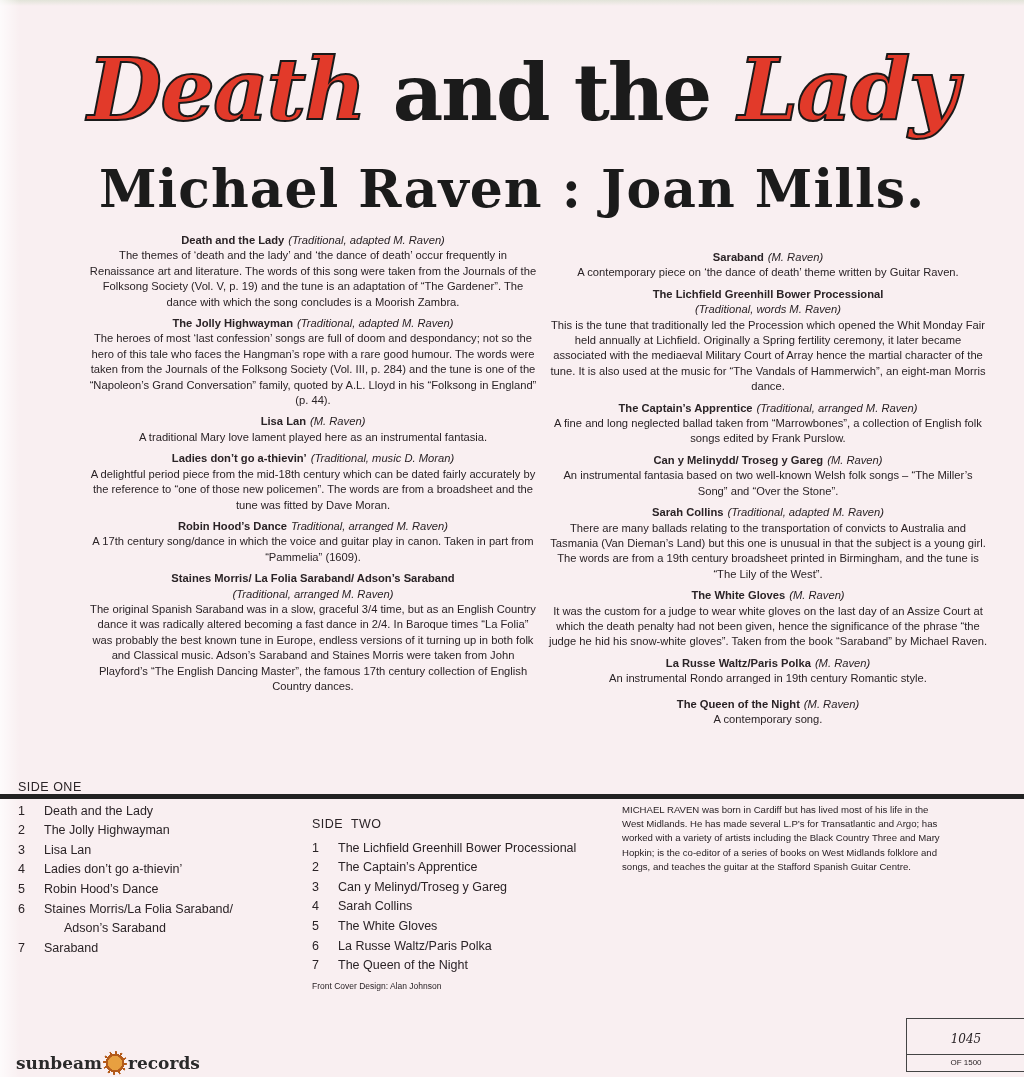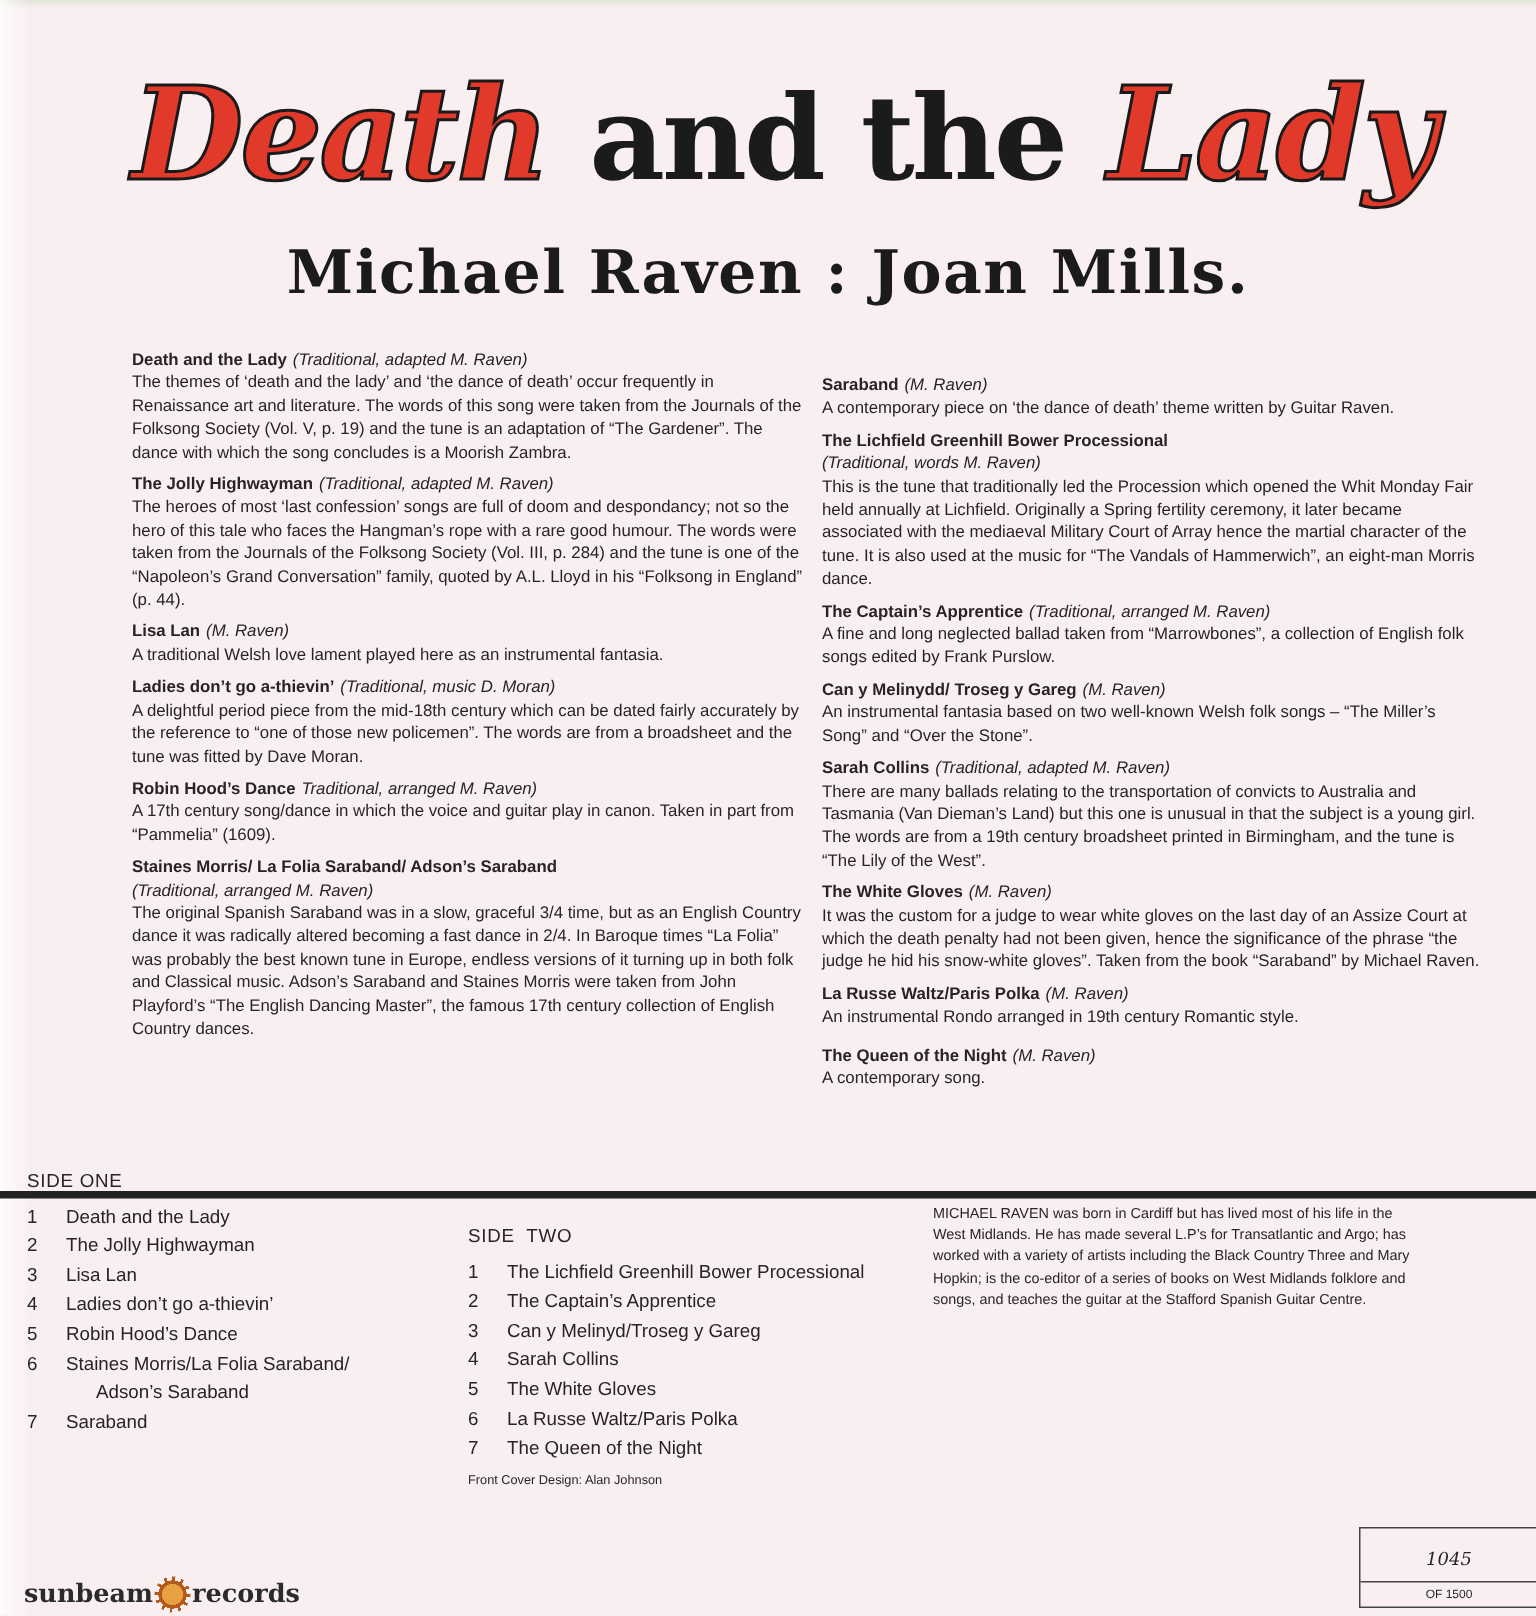--- a/index.html
+++ b/index.html
@@ -19,24 +19,24 @@
   .title-wrap { position:absolute; left:0; top:40px; width:1024px; text-align:center; }
   .title {
     font-family:"DejaVu Serif", serif; font-weight:bold;
     font-size:86px; line-height:100px; letter-spacing:-2px;
     margin-left:20px;
   }
   .title .red { color:#e23a2a; -webkit-text-stroke:2px #1a1a1a; font-style:italic; }
   .title .black { color:#1b1b1b; font-size:78px; }
   .performers {
     position:absolute; left:0; top:158px; width:1024px; text-align:center;
-    font-family:"DejaVu Serif", serif; font-weight:bold; font-size:40px;
+    font-family:"DejaVu Serif", serif; font-weight:bold; font-size:52px;
     color:#1b1b1b; letter-spacing:1px;
   }
-  .col { position:absolute; font-size:11.2px; line-height:15.4px; }
+  .col { position:absolute; font-size:11.2px; line-height:15.4px;text-align:center; }
   .col-left { left:88px; top:233px; width:450px; }
   .col-right { left:548px; top:250px; width:440px; }
   .note { margin-bottom:6px; }
   .note .t { font-weight:bold; }
   .note .c { font-style:italic; margin-left:4px; }
   .note .c.block { display:block; margin-left:0; }
   .note p { margin:0; }
   .divider {
     position:absolute; left:0; top:794px; width:1024px; height:5px; background:#222;
   }
@@ -93,21 +93,21 @@
   <div class="note">
     <span class="t">Death and the Lady</span><span class="c">(Traditional, adapted M. Raven)</span>
     <p>The themes of ‘death and the lady’ and ‘the dance of death’ occur frequently in Renaissance art and literature. The words of this song were taken from the Journals of the Folksong Society (Vol. V, p. 19) and the tune is an adaptation of “The Gardener”. The dance with which the song concludes is a Moorish Zambra.</p>
   </div>
   <div class="note">
     <span class="t">The Jolly Highwayman</span><span class="c">(Traditional, adapted M. Raven)</span>
     <p>The heroes of most ‘last confession’ songs are full of doom and despondancy; not so the hero of this tale who faces the Hangman’s rope with a rare good humour. The words were taken from the Journals of the Folksong Society (Vol. III, p. 284) and the tune is one of the “Napoleon’s Grand Conversation” family, quoted by A.L. Lloyd in his “Folksong in England” (p. 44).</p>
   </div>
   <div class="note">
     <span class="t">Lisa Lan</span><span class="c">(M. Raven)</span>
-    <p>A traditional Welsh love lament played here as an instrumental fantasia.</p>
+    <p>A traditional Mary love lament played here as an instrumental fantasia.</p>
   </div>
   <div class="note">
     <span class="t">Ladies don’t go a-thievin’</span><span class="c">(Traditional, music D. Moran)</span>
     <p>A delightful period piece from the mid-18th century which can be dated fairly accurately by the reference to “one of those new policemen”. The words are from a broadsheet and the tune was fitted by Dave Moran.</p>
   </div>
   <div class="note">
     <span class="t">Robin Hood’s Dance</span><span class="c">Traditional, arranged M. Raven)</span>
     <p>A 17th century song/dance in which the voice and guitar play in canon. Taken in part from “Pammelia” (1609).</p>
   </div>
   <div class="note">

